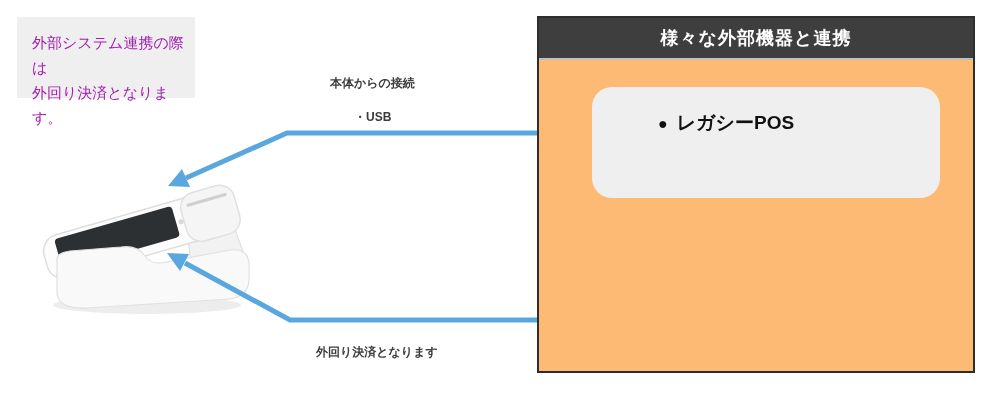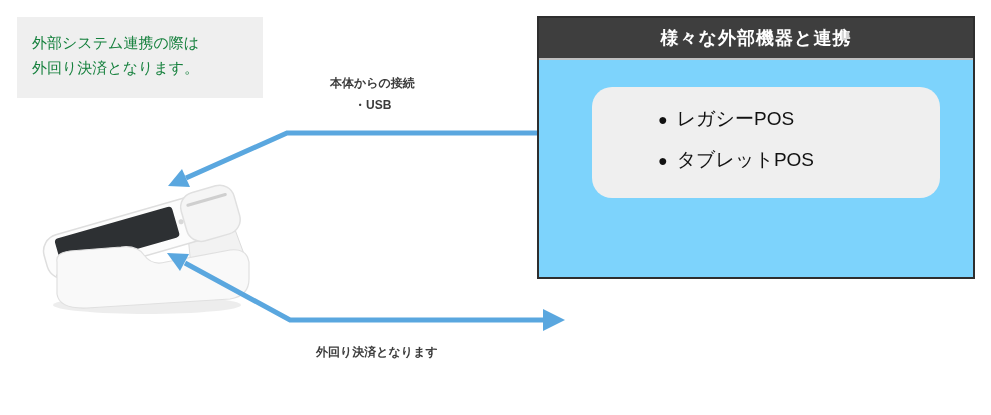--- a/index.html
+++ b/index.html
@@ -1,44 +1,44 @@
 <!DOCTYPE html>
 <html><head>
 <meta charset="utf-8">
 <style>
   html,body{margin:0;padding:0;background:#ffffff;}
   body{font-family:"Liberation Sans","DejaVu Sans",sans-serif;}
   .stage{position:relative;width:991px;height:415px;background:#ffffff;overflow:hidden;}
 
   
-  .note{position:absolute;left:17px;top:17px;width:246px;height:81px;background:#EFEFEF;
-        box-sizing:border-box;padding:13px 0 0 15px;font-size:15px;line-height:25px;color:#15803d;}
+  .note{position:absolute;left:17px;top:17px;width:178px;height:81px;background:#EFEFEF;
+        box-sizing:border-box;padding:13px 0 0 15px;font-size:15px;line-height:25px;color:#a21caf;}
 
   
   .device{position:absolute;left:35px;top:158px;width:235px;height:160px;}
 
   
   .arrows{position:absolute;left:0;top:0;width:991px;height:415px;pointer-events:none;}
 
   
   .conn-label{position:absolute;font-size:12px;font-weight:bold;color:#3b3b3b;line-height:22px;white-space:nowrap;}
   .conn-label.top{left:330px;top:72px;}
   .conn-label.bottom{left:316px;top:341px;}
-  .conn-label .indent{padding-left:24px;}
+  .conn-label .indent{padding-left:24px;margin-top:12px;}
 
   
-  .panel{position:absolute;left:537px;top:16px;width:438px;height:263px;background:#7dd3fc;
+  .panel{position:absolute;left:537px;top:16px;width:438px;height:357px;background:#fdba74;
          border:2px solid #2e2e2e;box-sizing:border-box;}
   .panel-header{height:40px;line-height:40px;background:#3E3E3E;border-bottom:2px solid #BFBFBF;
                 color:#ffffff;font-size:18px;font-weight:bold;text-align:center;letter-spacing:1px;}
   .group{position:absolute;left:53px;width:348px;background:#EFEFEF;border-radius:20px;
          box-sizing:border-box;padding:22px 0 0 66px;display:flex;flex-direction:column;gap:20px;}
   .group.g1{top:69px;height:111px;}
   .group.g2{top:215px;height:112px;}
-  .item{font-size:19px;font-weight:normal;color:#111111;line-height:20px;white-space:nowrap;}
+  .item{font-size:19px;font-weight:bold;color:#111111;line-height:28px;white-space:nowrap;}
   .bullet{font-size:16px;margin-right:9px;}
 </style>
 </head>
 <body>
 
 <div class="stage">
 
   <div class="note">
     <div>外部システム連携の際は</div>
     <div>外回り決済となります。</div>
@@ -77,20 +77,17 @@
     <div>外回り決済となります</div>
   </div>
 
   <div class="panel">
     <div class="panel-header">様々な外部機器と連携</div>
 
     <div class="group g1">
       <div class="item">
         <span class="bullet">●</span><span>レガシーPOS</span>
       </div>
-      <div class="item">
-        <span class="bullet">●</span><span>タブレットPOS</span>
-      </div>
     </div>
 
   </div>
 
 </div>
 
 </body></html>

